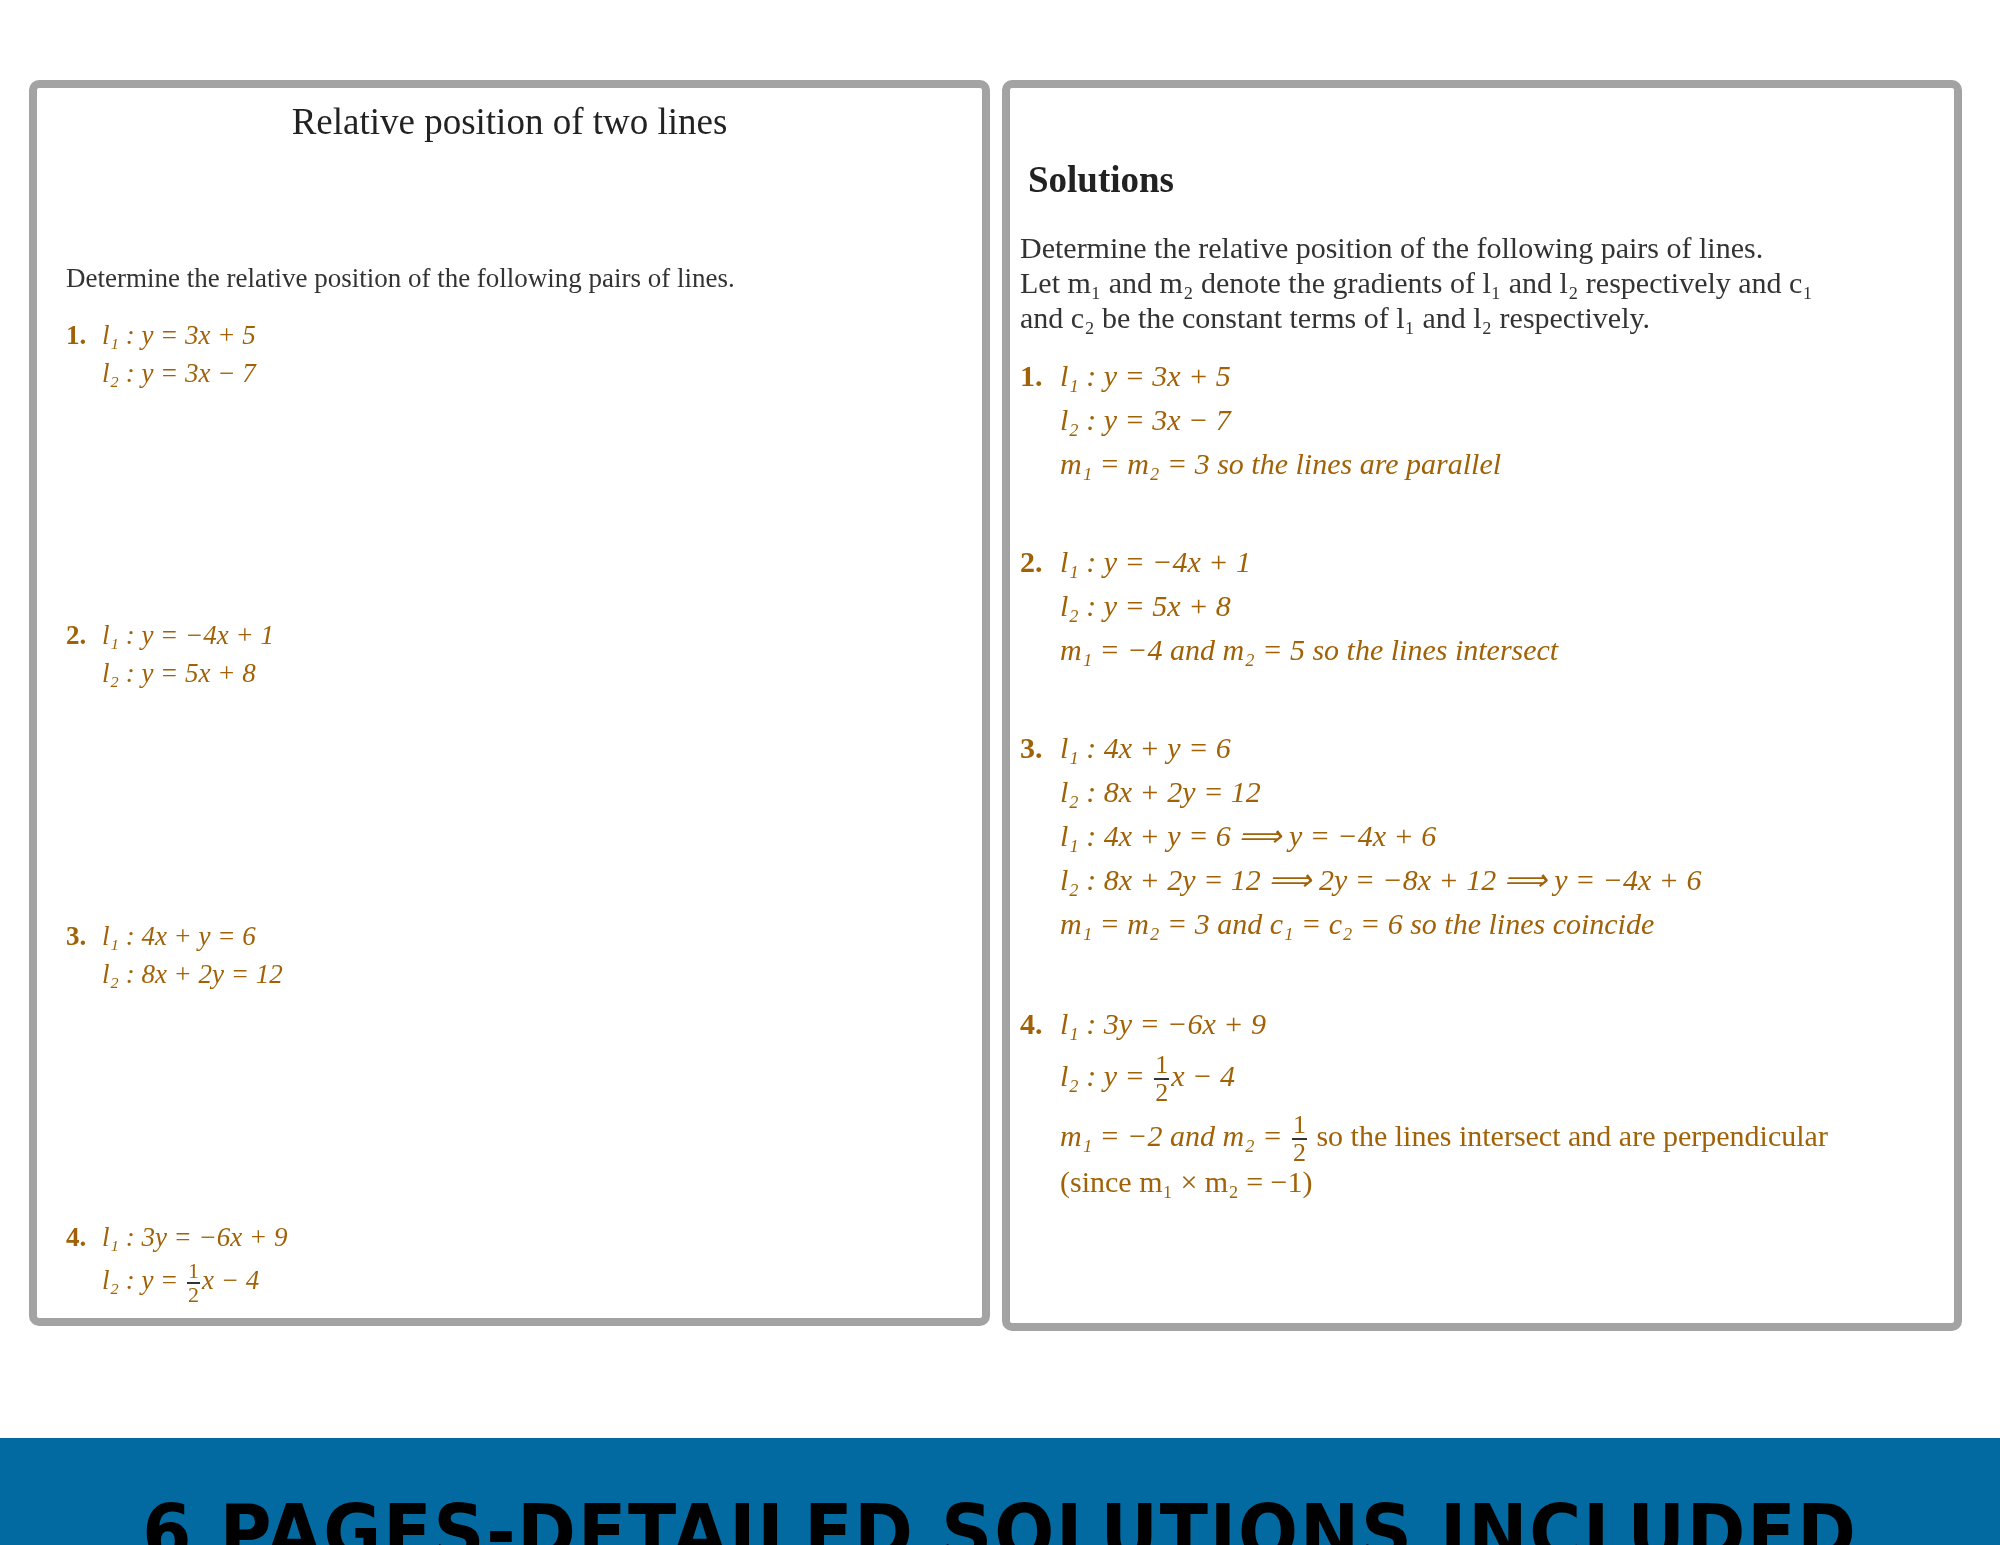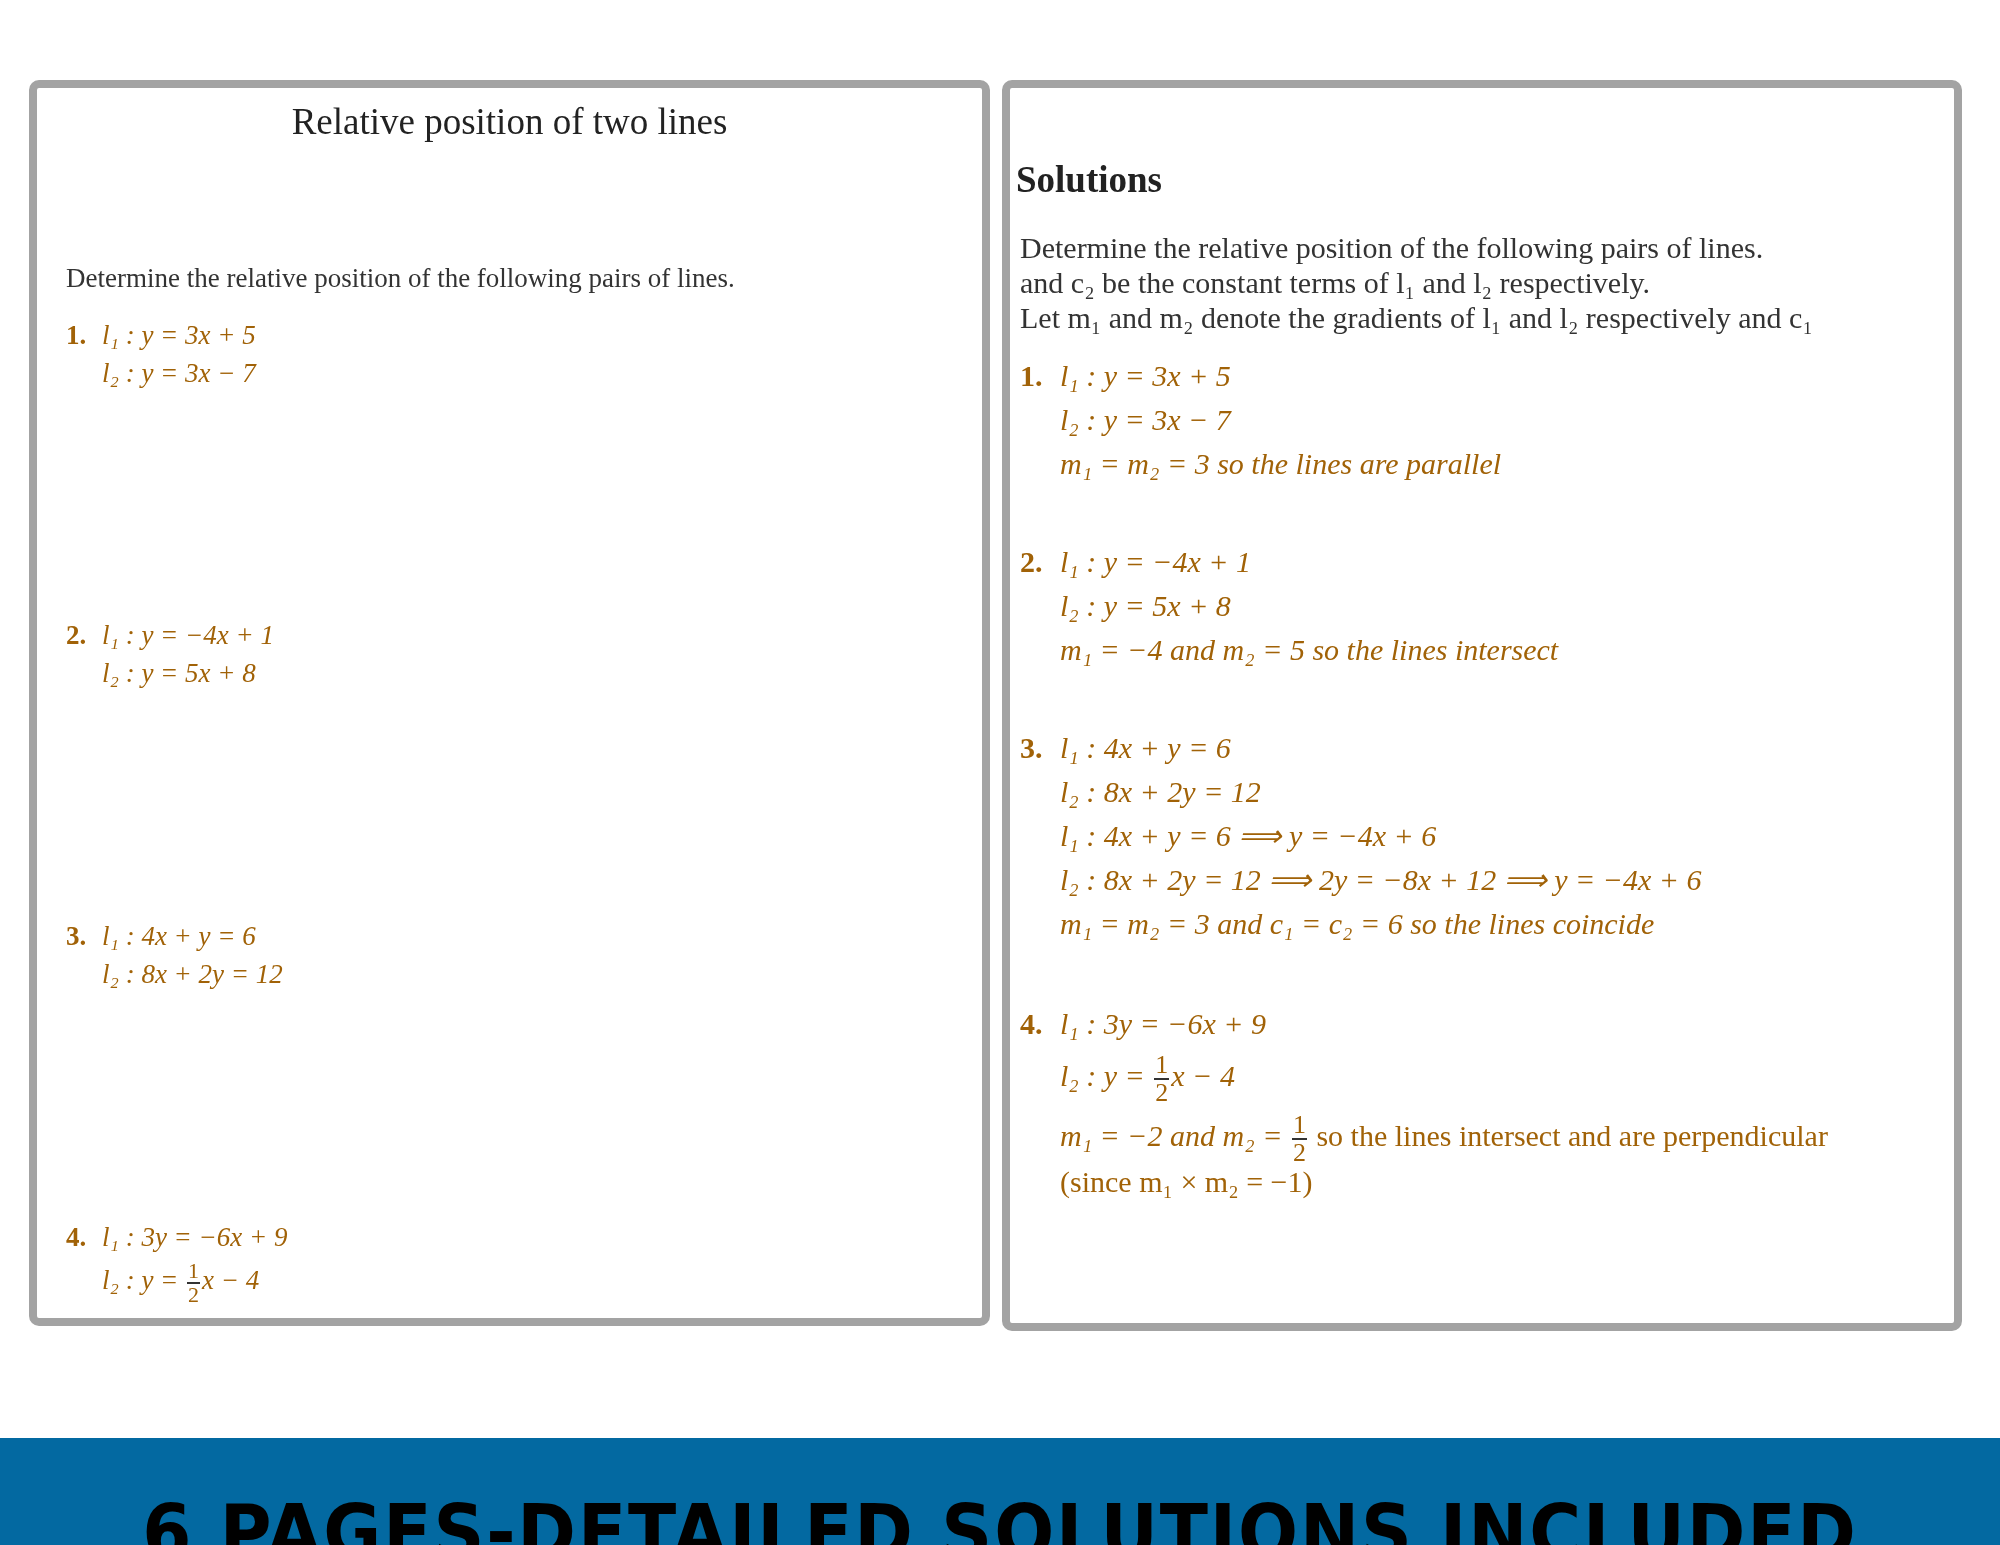--- a/index.html
+++ b/index.html
@@ -11,21 +11,21 @@
     position:absolute; box-sizing:border-box; border:8px solid #a3a3a3; border-radius:10px; background:#fff;
   }
   #left-panel { left:29px; top:80px; width:961px; height:1246px; }
   #right-panel { left:1002px; top:80px; width:960px; height:1251px; }
 
   .ws-title {
     position:absolute; left:0; right:0; top:12px; text-align:center;
     font-family:"Liberation Serif", serif; font-size:37px; color:#222;
   }
   .sol-title {
-    position:absolute; left:6px; top:70px; font-family:"Liberation Serif", serif;
+    position:absolute; left:18px; top:70px; font-family:"Liberation Serif", serif;
     font-size:37px; font-weight:bold; color:#222;
   }
   .intro { position:absolute; font-family:Liberation Serif, serif; color:#333; }
   #left-intro { left:29px; top:175px; font-size:27px; }
   #right-intro { left:10px; top:142px; font-size:30px; line-height:35px; width:930px; }
 
   .problem { position:absolute; font-family:"Liberation Serif", serif; color:#a16207; }
   .left-prob { font-size:27px; line-height:38px; left:29px; }
   .right-prob { font-size:30px; line-height:44px; left:10px; }
   .line { white-space:nowrap; }
@@ -78,22 +78,22 @@
   <div class="problem left-prob" style="top:1130px;">
     <div class="line"><span class="num">4.</span><span class="m">l₁ : 3y = −6x + 9</span></div>
     <div class="line indent-l" style="margin-top:4px;"><span class="m">l₂ : y = </span><span class="frac"><span class="n">1</span><span class="d">2</span></span><span class="m">x − 4</span></div>
   </div>
 </div>
 
 <div id="right-panel" class="panel">
   <div class="sol-title">Solutions</div>
   <div id="right-intro" class="intro">
     <div class="line">Determine the relative position of the following pairs of lines.</div>
+    <div class="line">Let m₁ and m₂ denote the gradients of l₁ and l₂ respectively and c₁</div>
     <div class="line">and c₂ be the constant terms of l₁ and l₂ respectively.</div>
-    <div class="line">Let m₁ and m₂ denote the gradients of l₁ and l₂ respectively and c₁</div>
   </div>
 
   <div class="problem right-prob" style="top:266px;">
     <div class="line"><span class="num">1.</span><span class="m">l₁ : y = 3x + 5</span></div>
     <div class="line indent-r m">l₂ : y = 3x − 7</div>
     <div class="line indent-r m">m₁ = m₂ = 3 so the lines are parallel</div>
   </div>
 
   <div class="problem right-prob" style="top:452px;">
     <div class="line"><span class="num">2.</span><span class="m">l₁ : y = −4x + 1</span></div>

